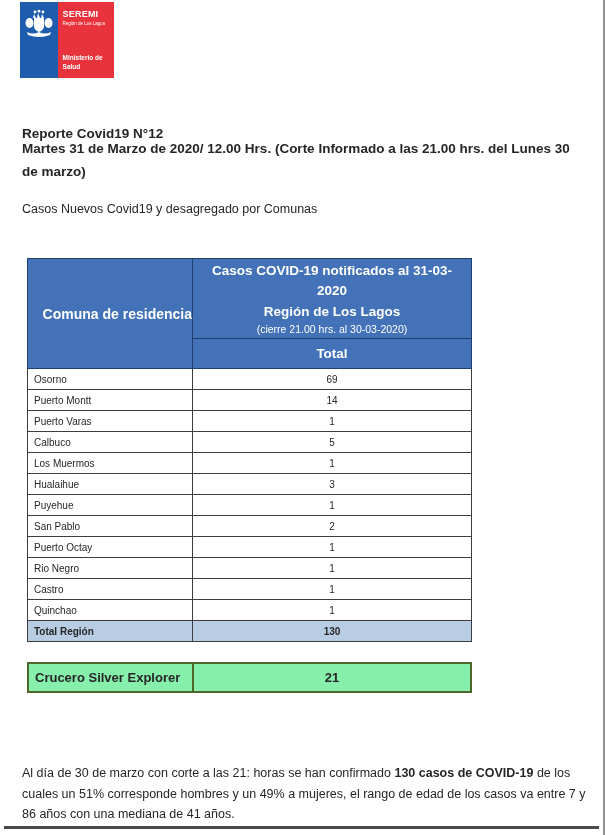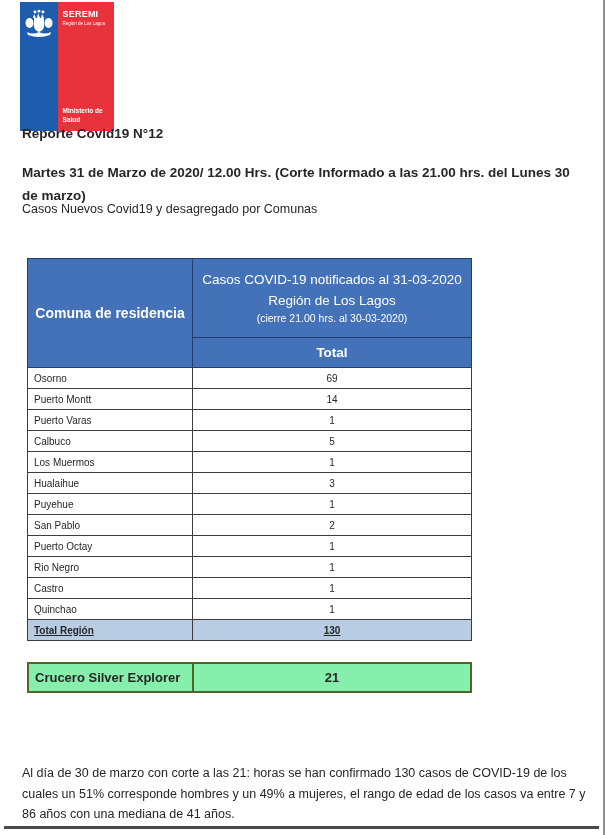--- a/index.html
+++ b/index.html
@@ -12,21 +12,21 @@
     height: 835px;
     background: #ffffff;
     border-right: 2px solid #8f8f8f;
     overflow: hidden;
   }
 
   
   .logo {
     position: absolute;
     top: 2px; left: 20px;
-    width: 94px; height: 129px;
+    width: 94px; height: 76px;
     display: flex;
   }
   .logo-blue {
     width: 40%; height: 100%;
     background: #1e5cae;
     display: flex; justify-content: center; align-items: flex-start;
     padding-top: 7px;
   }
   .logo-red {
     width: 60%; height: 100%;
@@ -39,21 +39,21 @@
   .logo-region { font-size: 4.5px; margin-top: 2px; }
   .logo-spacer { flex: 1; }
   .logo-ministerio { font-size: 6.5px; font-weight: bold; line-height: 1.35; }
 
   
   .report-title {
     position: absolute; top: 126px; left: 22px;
     font-size: 13.5px; font-weight: bold;
   }
   .date-line {
-    position: absolute; top: 162px; left: 22px; width: 566px;
+    position: absolute; top: 138px; left: 22px; width: 566px;
     font-size: 13.5px; font-weight: bold; line-height: 1.7;
   }
   .subtitle {
     position: absolute; top: 202px; left: 22px;
     font-size: 12.5px;
   }
 
   
   table.covid {
     position: absolute; top: 258px; left: 27px;
@@ -66,42 +66,41 @@
   table.covid th, table.covid td {
     border: 1px solid #3d3d3d;
   }
   .hdr {
     background: #4372b8;
     color: #ffffff;
     border-color: #1f3f6e !important;
   }
   th.hdr-comuna {
     font-size: 14px; font-weight: bold;
-    text-align: center; 
+    text-align: right; 
     vertical-align: middle;
   }
   th.hdr-casos {
     height: 79px; vertical-align: middle; text-align: center;
     font-weight: normal; padding: 2px 4px;
   }
-  .hdr-l1, .hdr-l2 { font-size: 13.5px; font-weight: normal; line-height: 1.5; }
+  .hdr-l1, .hdr-l2 { font-size: 13.5px; font-weight: bold; line-height: 1.5; }
   .hdr-l3 { font-size: 10.5px; line-height: 1.4; }
   th.hdr-total {
     height: 30px; font-size: 13.5px; font-weight: bold;
     text-align: center; vertical-align: middle;
   }
   table.covid td {
     height: 21px; font-size: 10px;
     padding: 0 6px; vertical-align: middle;
   }
   td.val { text-align: center; }
   tr.total-row td {
     background: #b8cce4;
     font-weight: bold;
-    text-decoration: underline;
   }
 
   
   table.cruise {
     position: absolute; top: 662px; left: 27px;
     border-collapse: collapse;
     width: 443px;
     table-layout: fixed;
   }
   table.cruise col.c1 { width: 165px; }
@@ -115,21 +114,21 @@
 
   
   .otros-heading {
     position: absolute; top: 736px; left: 22px;
     font-size: 13px; font-weight: bold;
   }
   .footer-para {
     position: absolute; top: 763px; left: 22px; width: 566px;
     font-size: 12.5px; line-height: 1.65;
   }
-  .footer-para b { font-weight: normal; }
+  .footer-para b { font-weight: bold; }
 
   
   .bottom-rule {
     position: absolute; left: 4px; right: 4px; bottom: 6px;
     height: 3px; background: #4a4a4a;
   }
 </style>
 </head>
 <body>
 

